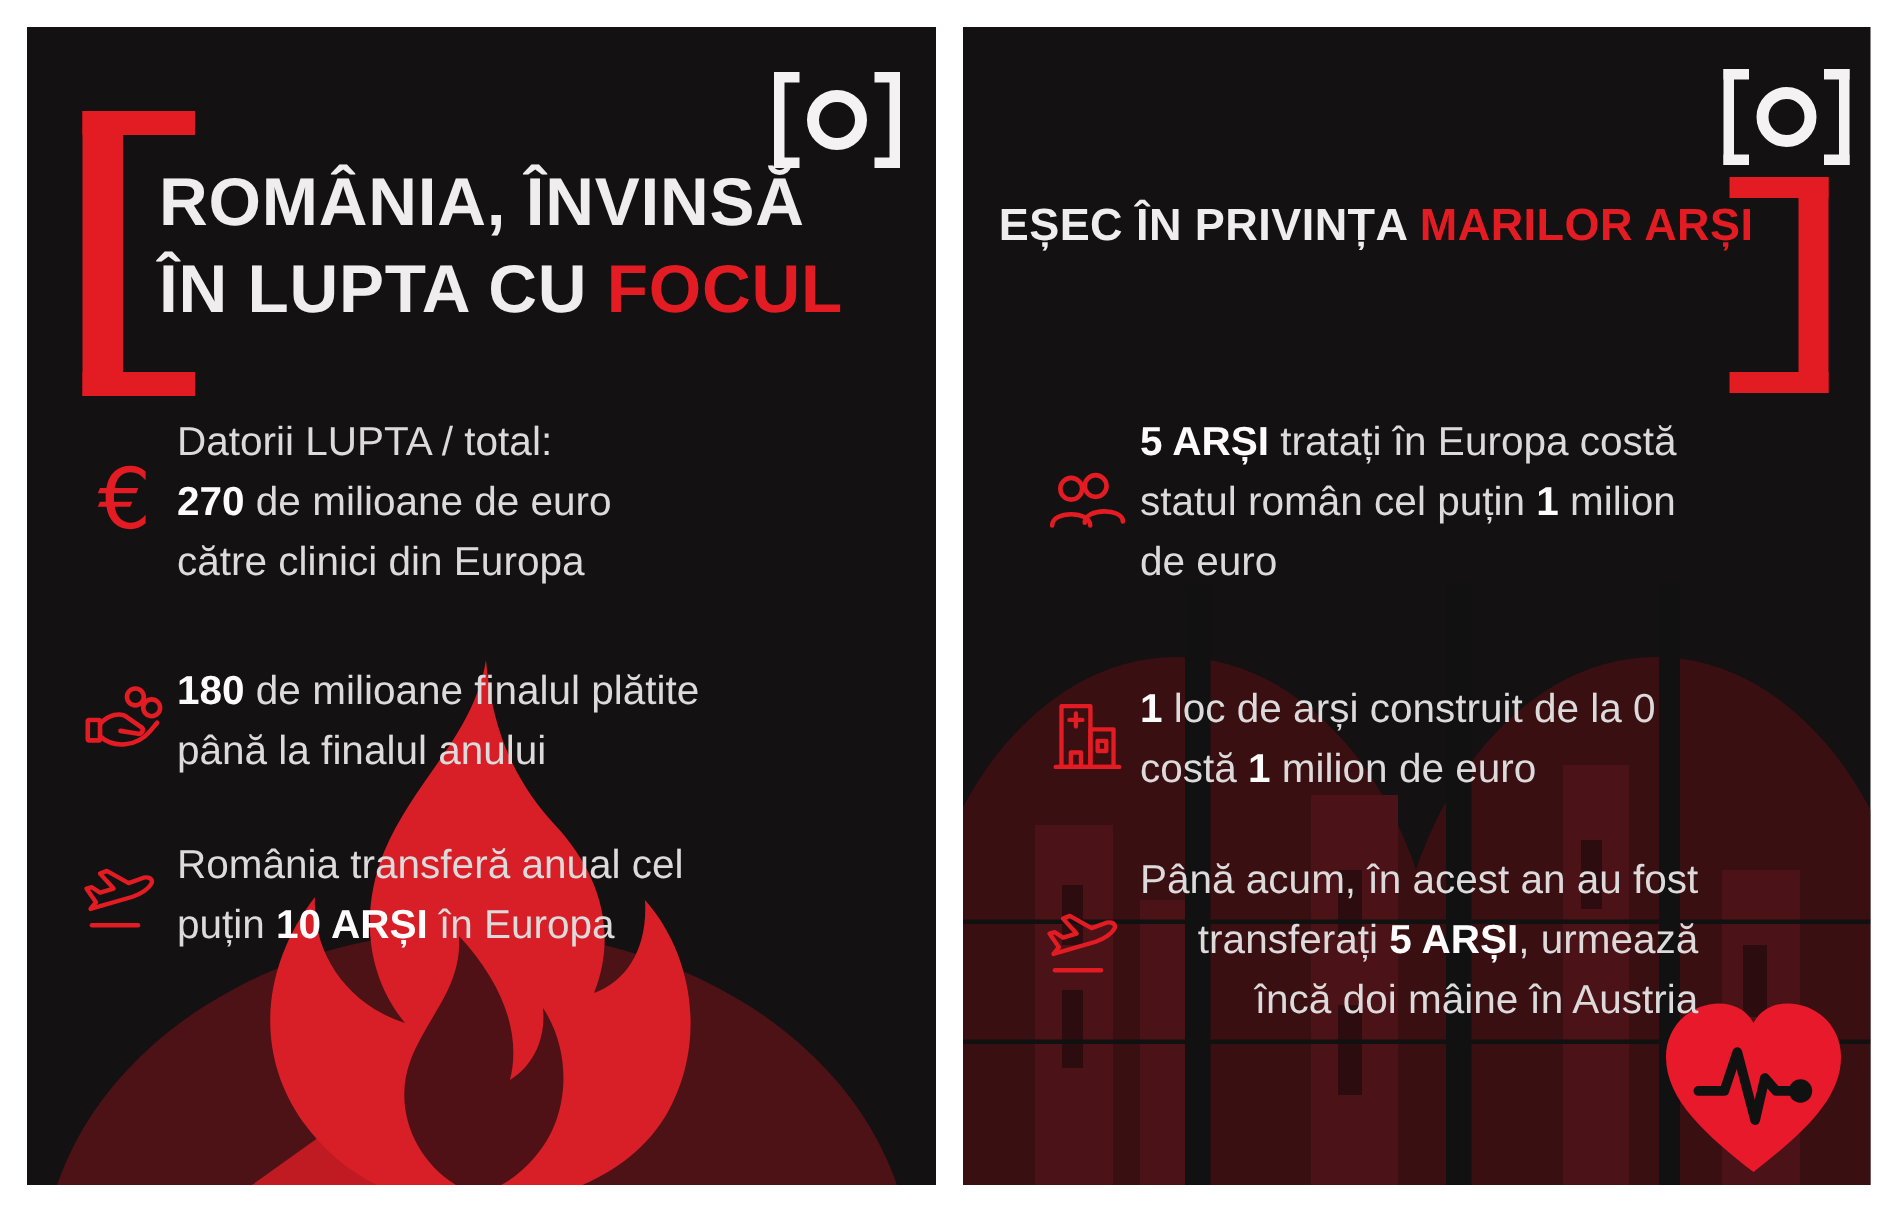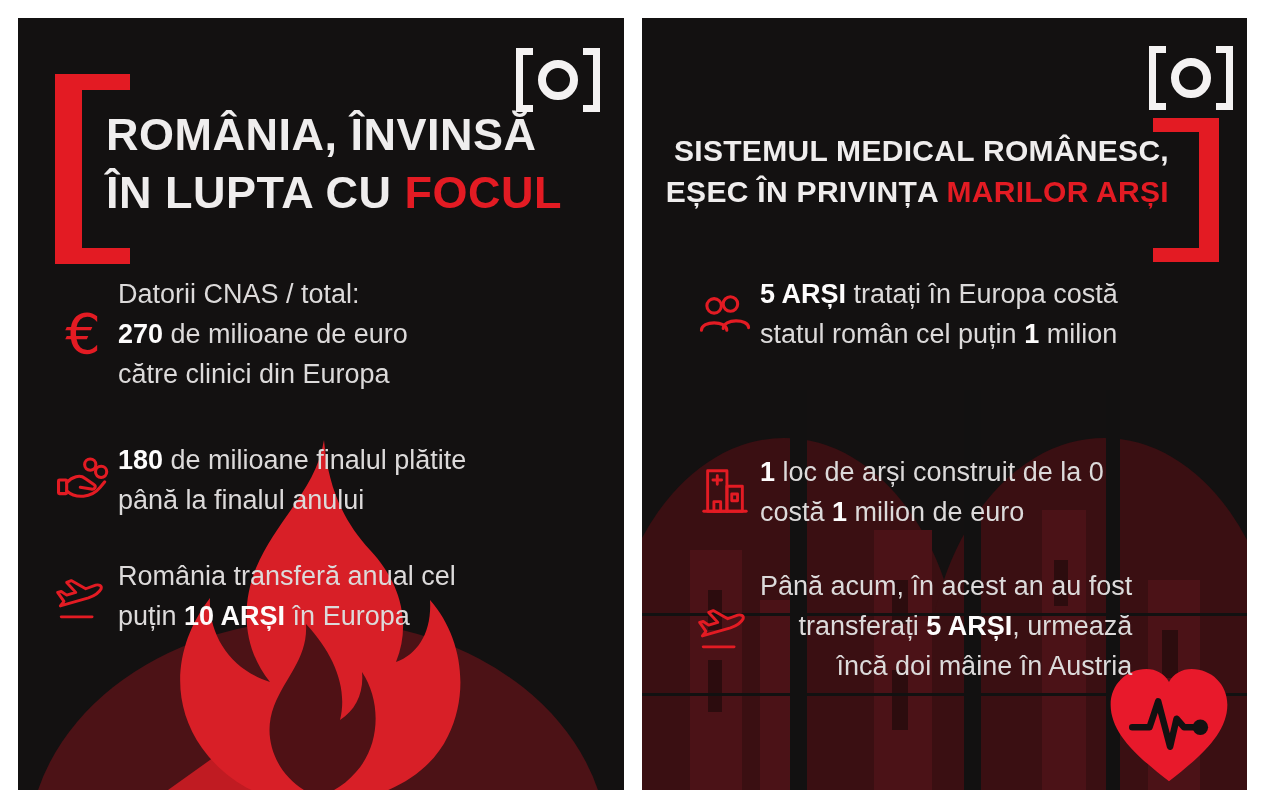--- a/index.html
+++ b/index.html
@@ -87,21 +87,21 @@
     <div class="title-l">
       <div>ROMÂNIA, ÎNVINSĂ</div>
       <div><span>ÎN LUPTA CU </span><span class="seg-r">FOCUL</span></div>
     </div>
 
     <div class="row l-r1">
       <div class="icon-col">
           <span class="euro-glyph">€</span>
         </div>
       <div class="lines">
-        <div><span>Datorii CNAS / total:</span></div>
+        <div><span>Datorii LUPTA / total:</span></div>
         <div><span class="seg-b">270</span><span> de milioane de euro</span></div>
         <div><span>către clinici din Europa</span></div>
       </div>
     </div>
 
     <div class="row l-r2">
       <div class="icon-col">
         <svg width="58" height="52" viewBox="0 0 64 56" fill="none" stroke="#e31b23" stroke-width="3.4" stroke-linecap="round" stroke-linejoin="round">
           <circle cx="40" cy="11" r="6.2"></circle>
           <circle cx="52" cy="19" r="6.2"></circle>
@@ -163,36 +163,36 @@
     </svg>
 
     <div class="logo">
       <span class="lb"></span>
       <span class="ring"></span>
       <span class="rb"></span>
     </div>
 
     <div class="bracket-close"></div>
     <div class="title-r">
-      <div>SISTEMUL MEDICAL ROMÂNESC,</div>
       <div><span>EȘEC ÎN PRIVINȚA </span><span class="seg-r">MARILOR ARȘI</span></div>
     </div>
 
     <div class="row r-r1">
       <div class="icon-col">
         <svg width="58" height="46" viewBox="0 0 64 48" fill="none" stroke="#e31b23" stroke-width="3.4" stroke-linecap="round" stroke-linejoin="round">
           <circle cx="38" cy="13" r="8"></circle>
           <path d="M30 40 c0 -11 28 -11 28 -1"></path>
           <circle cx="20" cy="15" r="8"></circle>
           <path d="M6 42 c0 -11 28 -11 28 0"></path>
         </svg>
       </div>
       <div class="lines">
         <div><span class="seg-b">5 ARȘI</span><span> tratați în Europa costă</span></div>
         <div><span>statul român cel puțin </span><span class="seg-b">1</span><span> milion</span></div>
+        <div><span>de euro</span></div>
       </div>
     </div>
 
     <div class="row r-r2">
       <div class="icon-col">
         <svg width="54" height="54" viewBox="0 0 56 56" fill="none" stroke="#e31b23" stroke-width="3" stroke-linecap="round" stroke-linejoin="round">
           <rect x="10" y="6" width="20" height="42"></rect>
           <path d="M20 11 v9 M15.5 15.5 h9"></path>
           <rect x="16.5" y="38" width="7" height="10"></rect>
           <rect x="30" y="22" width="16" height="26"></rect>

